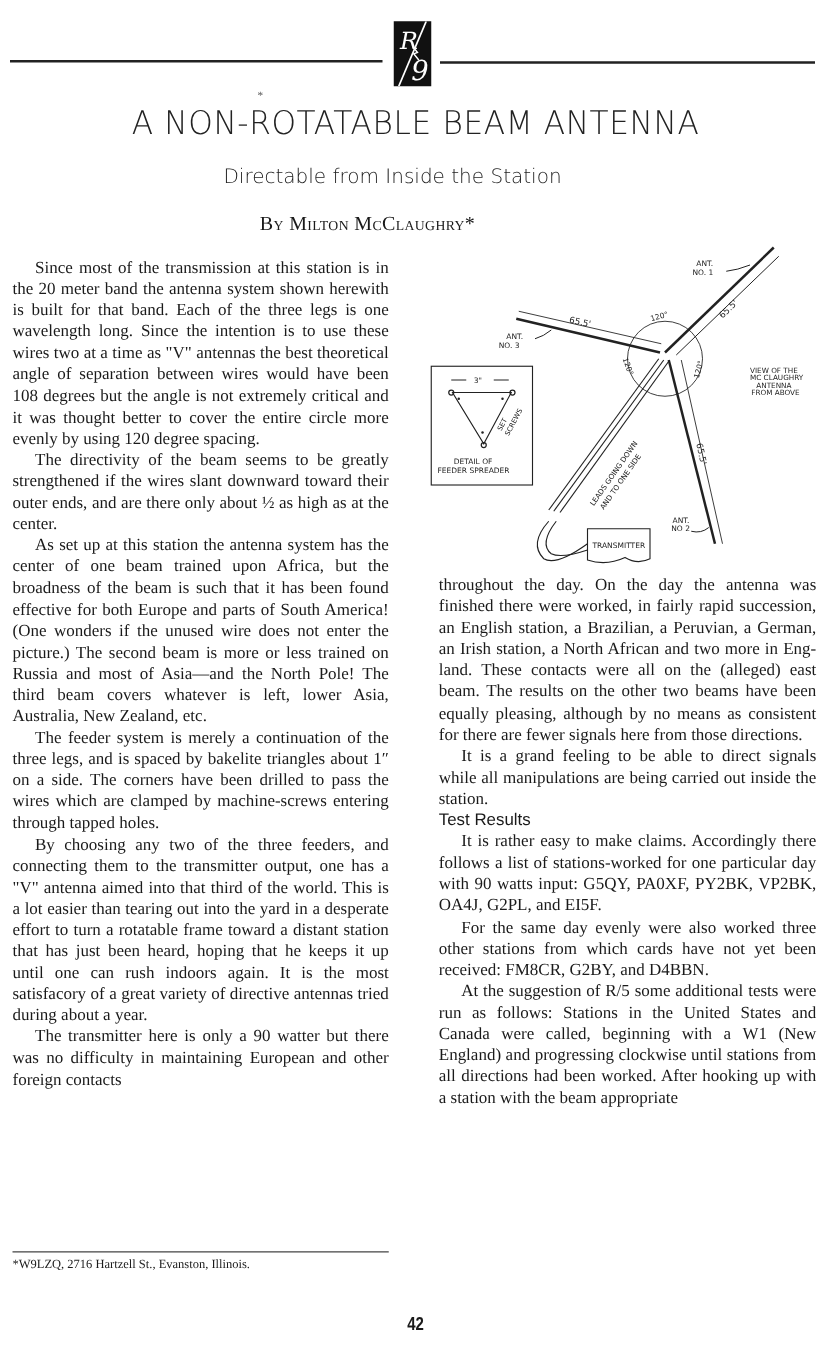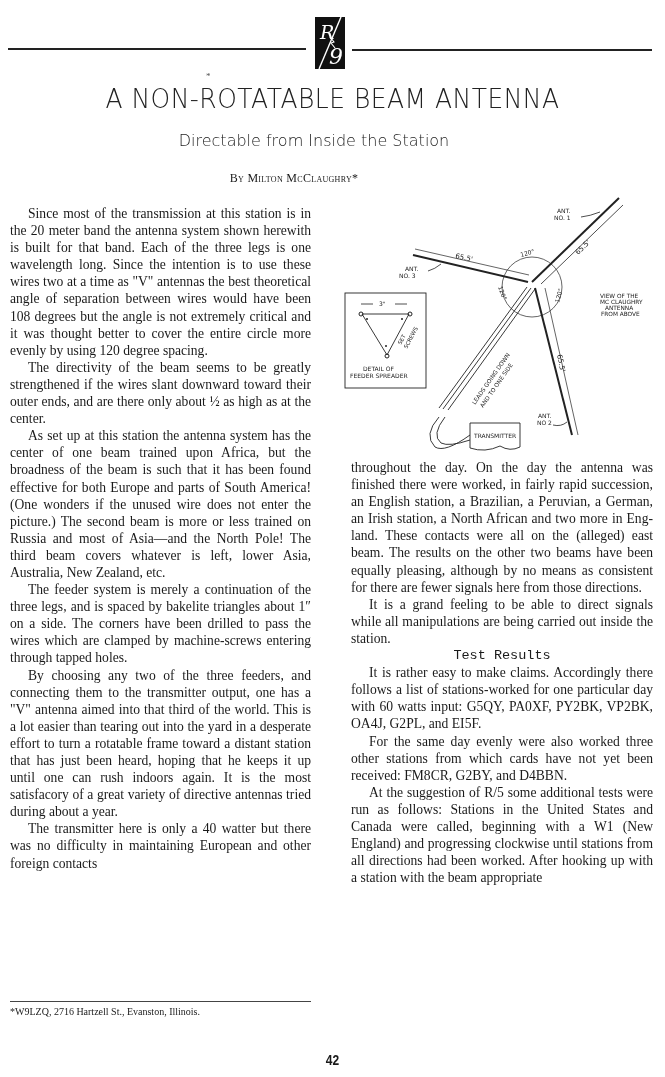--- a/index.html
+++ b/index.html
@@ -19,30 +19,30 @@
     position: absolute; left: 0; width: 665px; top: 84px; text-align: center;
     font-family: "DejaVu Sans", sans-serif; font-weight: 300; font-size: 26px; letter-spacing: 0.5px;
     transform: scaleX(0.96); color: #222;
   }
   .subtitle {
     position: absolute; left: 0; width: 628px; top: 131px; text-align: center;
     font-family: "DejaVu Sans", sans-serif; font-weight: 300; font-size: 16px; color: #222;
   }
   .byline {
     position: absolute; left: 0; width: 588px; top: 171px; text-align: center;
-    font-size: 12px; font-variant: small-caps; letter-spacing: 0.3px;
+    font-size: 16px; font-variant: small-caps; letter-spacing: 0.3px;
   }
   .col {
     position: absolute; font-size: 13.6px; line-height: 17.1px; text-align: justify;
   }
   .col p { margin: 0; text-indent: 18px; hyphens: manual; }
   .left-col { left: 10px; top: 205px; width: 301px; }
   .right-col { left: 351px; top: 459px; width: 302px; }
   .section-head {
-    text-align: center; font-family: Liberation Mono, monospace; font-weight: 300;
+    text-align: left; font-family: Liberation Sans, sans-serif; font-weight: 300;
     font-size: 13.5px; margin: 6px 0 2px 0; text-indent: 0 !important;
   }
   .foot-rule { position: absolute; left: 10px; top: 1001px; width: 301px; height: 1px; background: #444; }
   .footnote { position: absolute; left: 10px; top: 1006px; width: 305px; font-size: 10px; }
   .page-num {
     position: absolute; left: 0; width: 665px; top: 1051px; text-align: center;
     font-family: "Liberation Sans", sans-serif; font-weight: bold; font-size: 15px;
     transform: scaleX(0.8);
   }
   .diagram { position: absolute; left: 335px; top: 195px; width: 330px; height: 265px; }
@@ -129,27 +129,27 @@
     <text x="15" y="183" font-size="6">FEEDER SPREADER</text>
   </svg>
 </div>
 
 <div class="col left-col">
   <p>Since most of the transmission at this sta­tion is in the 20 meter band the antenna system shown herewith is built for that band. Each of the three legs is one wave­length long. Since the intention is to use these wires two at a time as "V" antennas the best theoretical angle of separation be­tween wires would have been 108 degrees but the angle is not extremely critical and it was thought better to cover the entire circle more evenly by using 120 degree spacing.</p>
   <p>The directivity of the beam seems to be greatly strengthened if the wires slant down­ward toward their outer ends, and are there only about ½ as high as at the center.</p>
   <p>As set up at this station the antenna sys­tem has the center of one beam trained upon Africa, but the broadness of the beam is such that it has been found effective for both Europe and parts of South America! (One wonders if the unused wire does not enter the picture.) The second beam is more or less trained on Russia and most of Asia—and the North Pole! The third beam covers whatever is left, lower Asia, Australia, New Zealand, etc.</p>
   <p>The feeder system is merely a continuation of the three legs, and is spaced by bakelite triangles about 1″ on a side. The corners have been drilled to pass the wires which are clamped by machine-screws entering through tapped holes.</p>
   <p>By choosing any two of the three feeders, and connecting them to the transmitter out­put, one has a "V" antenna aimed into that third of the world. This is a lot easier than tearing out into the yard in a desperate ef­fort to turn a rotatable frame toward a dis­tant station that has just been heard, hoping that he keeps it up until one can rush in­doors again. It is the most satisfacory of a great variety of directive antennas tried dur­ing about a year.</p>
-  <p>The transmitter here is only a 40 watter but there was no difficulty in maintaining European and other foreign contacts</p>
+  <p>The transmitter here is only a 90 watter but there was no difficulty in maintaining European and other foreign contacts</p>
 </div>
 
 <div class="col right-col">
   <p style="text-indent:0">throughout the day. On the day the antenna was finished there were worked, in fairly rapid succession, an English station, a Bra­zilian, a Peruvian, a German, an Irish sta­tion, a North African and two more in Eng­land. These contacts were all on the (al­leged) east beam. The results on the other two beams have been equally pleasing, al­though by no means as consistent for there are fewer signals here from those directions.</p>
   <p>It is a grand feeling to be able to direct signals while all manipulations are being carried out inside the station.</p>
   <p class="section-head">Test Results</p>
-  <p>It is rather easy to make claims. Accord­ingly there follows a list of stations-worked for one particular day with 60 watts input: G5QY, PA0XF, PY2BK, VP2BK, OA4J, G2PL, and EI5F.</p>
+  <p>It is rather easy to make claims. Accord­ingly there follows a list of stations-worked for one particular day with 90 watts input: G5QY, PA0XF, PY2BK, VP2BK, OA4J, G2PL, and EI5F.</p>
   <p>For the same day evenly were also worked three other stations from which cards have not yet been received: FM8CR, G2BY, and D4BBN.</p>
   <p>At the suggestion of R/5 some additional tests were run as follows: Stations in the United States and Canada were called, be­ginning with a W1 (New England) and progressing clockwise until stations from all directions had been worked. After hooking up with a station with the beam appropriate</p>
 </div>
 
 <div class="foot-rule"></div>
 <div class="footnote">*W9LZQ, 2716 Hartzell St., Evanston, Illinois.</div>
 <div class="page-num">42</div>
 
 </body></html>

